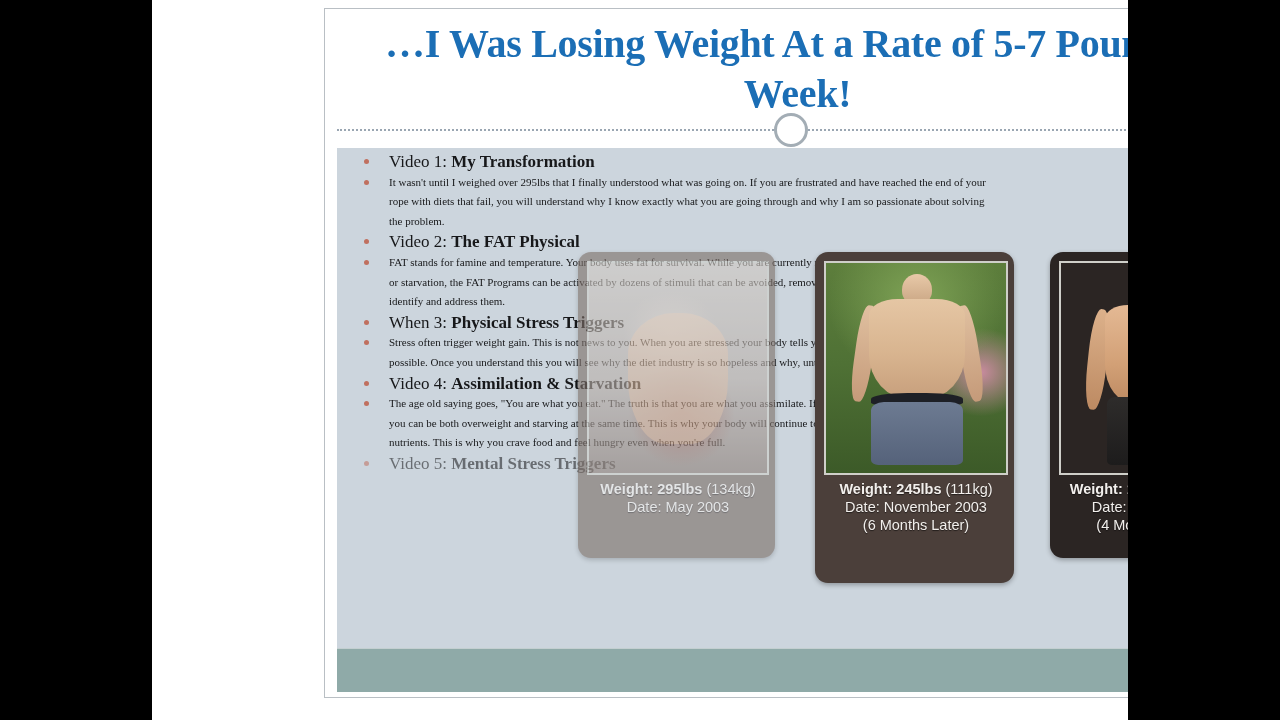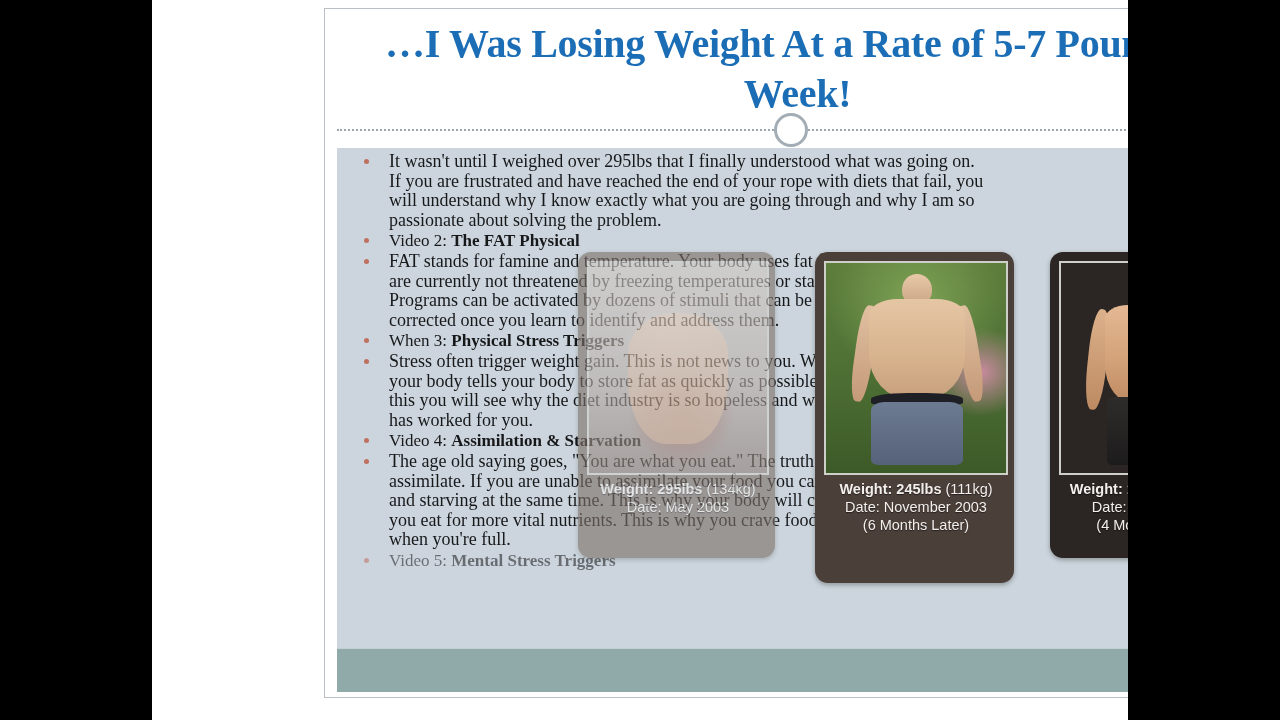--- a/index.html
+++ b/index.html
@@ -120,21 +120,21 @@
     margin: 0;
     padding: 0;
     list-style: none;
   }
   .bullet {
     position: relative;
     padding-left: 38px;
     margin-bottom: 1px;
     color: #17181a;
     font-family: "Liberation Serif", serif;
-    font-size: 18px;
+    font-size: 11px;
     line-height: 19.6px;
   }
   .bullet::before {
     content: "";
     position: absolute;
     left: 13px;
     top: 7px;
     width: 5px;
     height: 5px;
     background: #c0705f;
@@ -330,20 +330,23 @@
         <div id="slide-title">…I Was Losing Weight At a Rate of 5-7 Pounds a Week!</div>
       </div>
 
       <div id="divider"></div>
       <div id="divider-ring"></div>
 
       <div id="content-panel">
 
         <ul id="bullet-list">
 
+          <li class="bullet heading">
+            <span>Video 1: </span><span class="hd">My Transformation</span>
+          </li>
 
           <li class="bullet">
             <span>It wasn't until I weighed over 295lbs that I finally understood what was going on. If you are frustrated and have reached the end of your rope with diets that fail, you will understand why I know exactly what you are going through and why I am so passionate about solving the problem.</span>
           </li>
 
           <li class="bullet heading">
             <span>Video 2: </span><span class="hd">The FAT Physical</span>
           </li>
 
           <li class="bullet">

